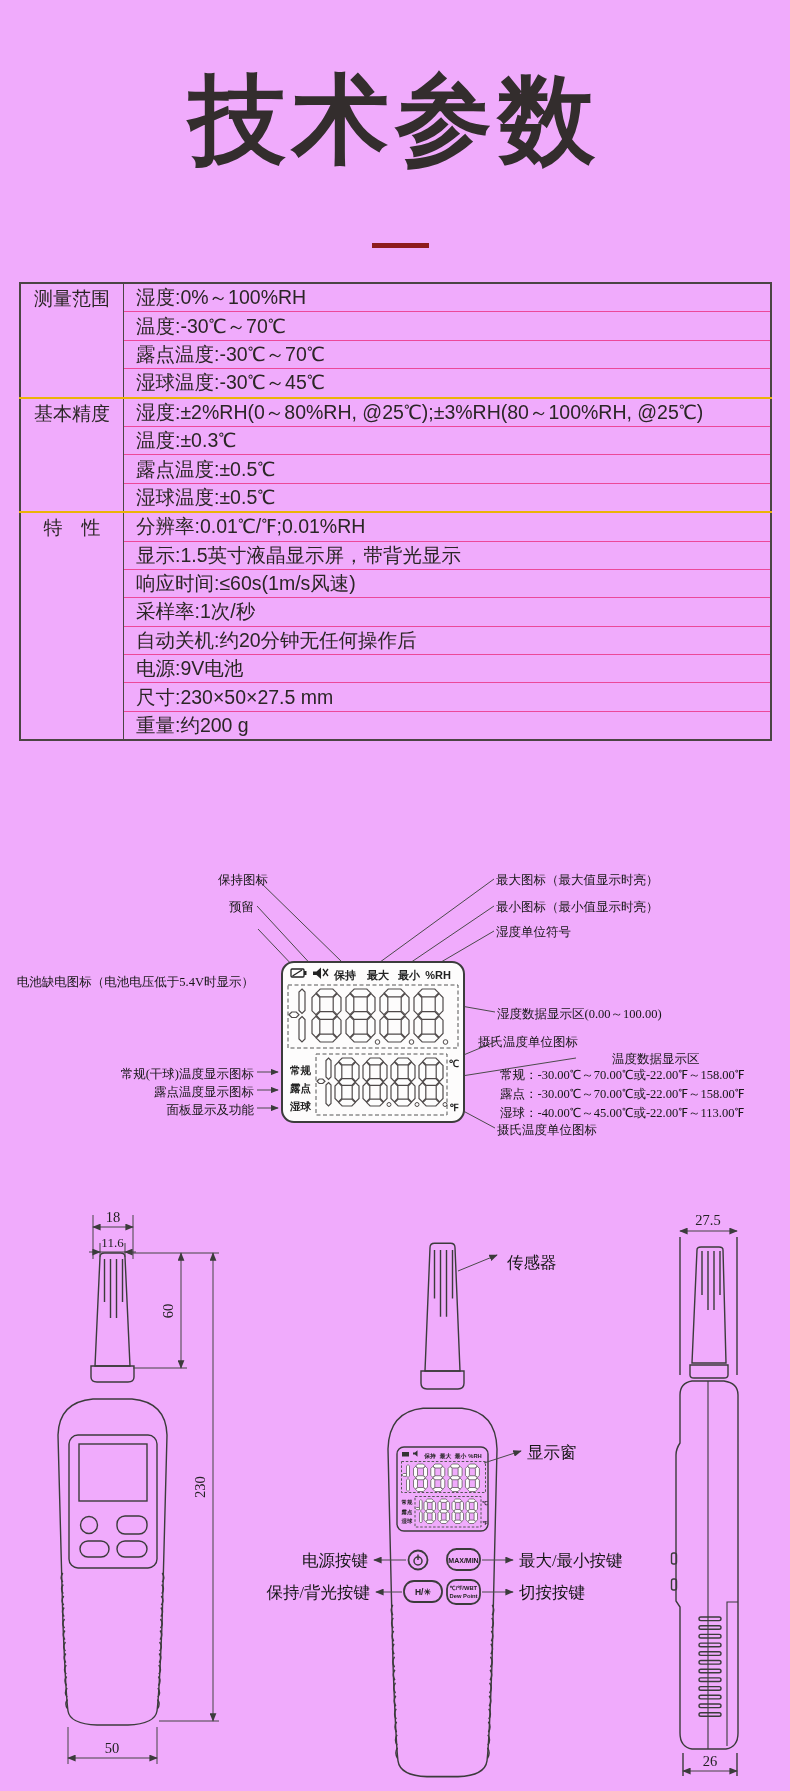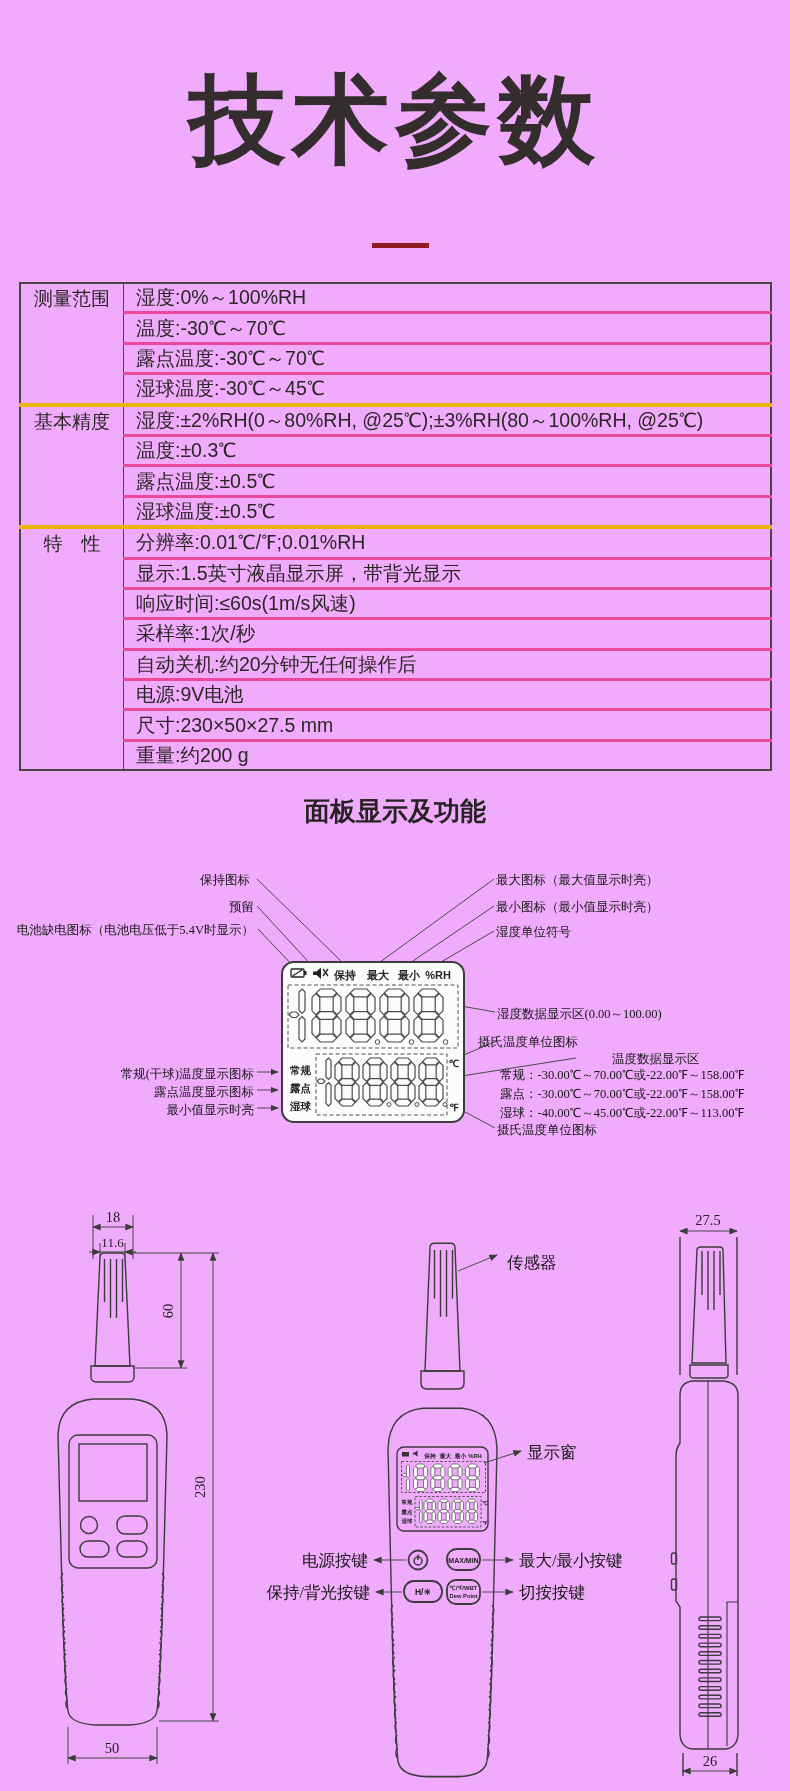--- a/index.html
+++ b/index.html
@@ -12,22 +12,22 @@
   #title-divider{position:absolute;left:372px;top:243px;width:57px;height:5px;background:#8e1b1e;}
   
   #specs{position:absolute;left:19px;top:282px;width:753px;border-collapse:collapse;
     font-size:19.5px;color:#2b2626;}
   #specs,
   #specs th,#specs td{border:0;}
   #specs{border:2px solid #4b4444;}
   #specs th{width:100px;font-weight:normal;text-align:center;vertical-align:top;
     border-right:1.5px solid #4b4444;font-size:19px;line-height:27px;padding-top:1px;}
   #specs td{height:27.4px;padding:0 4px 0 12px;line-height:27px;white-space:nowrap;}
-  #specs tr + tr td{border-top:3px solid #ec4899;}
-  #specs tr.group-start td,#specs tr.group-start th{border-top:4px solid #eab308;}
+  #specs tr + tr td{border-top:1px solid #ec4899;}
+  #specs tr.group-start td,#specs tr.group-start th{border-top:2px solid #eab308;}
   
   #section2-title{position:absolute;top:794px;left:0;width:100%;text-align:center;
     font-size:26px;font-weight:bold;color:#262222;margin:0;}
   
   #lcd-overlay{position:absolute;left:0;top:850px;}
   .co{position:absolute;font:12.5px "Liberation Serif",serif;color:#161616;white-space:nowrap;}
   .cor{text-align:right;}
   #lcd-panel{position:absolute;left:281px;top:961px;width:180px;height:158px;
     border:2.5px solid #3c3c3c;border-radius:13px;background:#fdfcfc;box-sizing:content-box;}
   .lt{font:bold 11px "Liberation Sans",sans-serif;text-anchor:middle;fill:#222;}
@@ -112,21 +112,20 @@
         </tr>
         <tr>
           <td>尺寸:230×50×27.5 mm</td>
         </tr>
         <tr>
           <td>重量:约200 g</td>
         </tr>
       </tbody>
   </table>
 
-  <h2 id="section2-title">面板显示及功能</h2>
 
   <svg id="lcd-overlay" width="790" height="350" viewBox="0 0 790 350">
     <defs>
       <marker id="arrA" viewBox="0 0 10 8" refX="9" refY="4" markerWidth="8" markerHeight="6.5" orient="auto-start-reverse">
         <path d="M0,0 L10,4 L0,8 z" fill="#3b3b3b"></path>
       </marker>
     </defs>
     <path class="lead" d="M257,29 L343,113"></path>
     <path class="lead" d="M257,56 L316,120"></path>
     <path class="lead" d="M258,79 L295,118"></path>
@@ -135,39 +134,39 @@
     <path class="lead" d="M494,81 L436,115"></path>
     <path class="lead" d="M495,162 L461,156"></path>
     <path class="lead" d="M497,191 L454,209" marker-end="url(#arrA)"></path>
     <path class="lead" d="M576,208 L430,231" marker-end="url(#arrA)"></path>
     <path class="lead" d="M495,278 L454,256" marker-end="url(#arrA)"></path>
     <path class="lead" d="M257,222 L278,222" marker-end="url(#arrA)"></path>
     <path class="lead" d="M257,240 L278,240" marker-end="url(#arrA)"></path>
     <path class="lead" d="M257,258 L278,258" marker-end="url(#arrA)"></path>
   </svg>
 
-  <div class="co cor" style="right:540px;top:872px;">保持图标</div>
+  <div class="co cor" style="right:522px;top:872px;">保持图标</div>
   <div class="co cor" style="right:536px;top:899px;">预留</div>
-  <div class="co cor" style="right:536px;top:922px;margin-left:24px;">电池缺电图标（电池电压低于5.4V时显示）</div>
+  <div class="co cor" style="right:536px;top:974px;margin-left:24px;">电池缺电图标（电池电压低于5.4V时显示）</div>
 
   <div class="co" style="left:496px;top:872px;">最大图标（最大值显示时亮）</div>
   <div class="co" style="left:496px;top:899px;">最小图标（最小值显示时亮）</div>
   <div class="co" style="left:496px;top:924px;">湿度单位符号</div>
 
   <div class="co" style="left:497px;top:1006px;">湿度数据显示区(0.00～100.00)</div>
   <div class="co" style="left:478px;top:1034px;">摄氏温度单位图标</div>
   <div class="co" style="left:612px;top:1051px;">温度数据显示区</div>
   <div class="co" style="left:500px;top:1067px;">常规：-30.00℃～70.00℃或-22.00℉～158.00℉</div>
   <div class="co" style="left:500px;top:1086px;">露点：-30.00℃～70.00℃或-22.00℉～158.00℉</div>
   <div class="co" style="left:500px;top:1105px;">湿球：-40.00℃～45.00℃或-22.00℉～113.00℉</div>
   <div class="co" style="left:497px;top:1122px;">摄氏温度单位图标</div>
 
   <div class="co cor" style="right:536px;top:1066px;">常规(干球)温度显示图标</div>
   <div class="co cor" style="right:536px;top:1084px;">露点温度显示图标</div>
-  <div class="co cor" style="right:536px;top:1102px;">最小值显示时亮</div>
+  <div class="co cor" style="right:536px;top:1102px;">面板显示及功能</div>
 
   <div id="lcd-panel">
     <svg width="180" height="158" viewBox="0 0 180 158">
       <g>
         <rect class="lcdicon" x="8" y="6" width="13" height="8" rx="1"></rect>
         <rect class="lcdiconf" x="21" y="8" width="2.5" height="4"></rect>
         <line class="lcdicon" x1="9.5" y1="13" x2="19" y2="7"></line>
       </g>
       <g>
         <path class="lcdiconf" d="M30,8.5 h3.5 l4.5,-4 v11.5 l-4.5,-4 h-3.5 z"></path>

